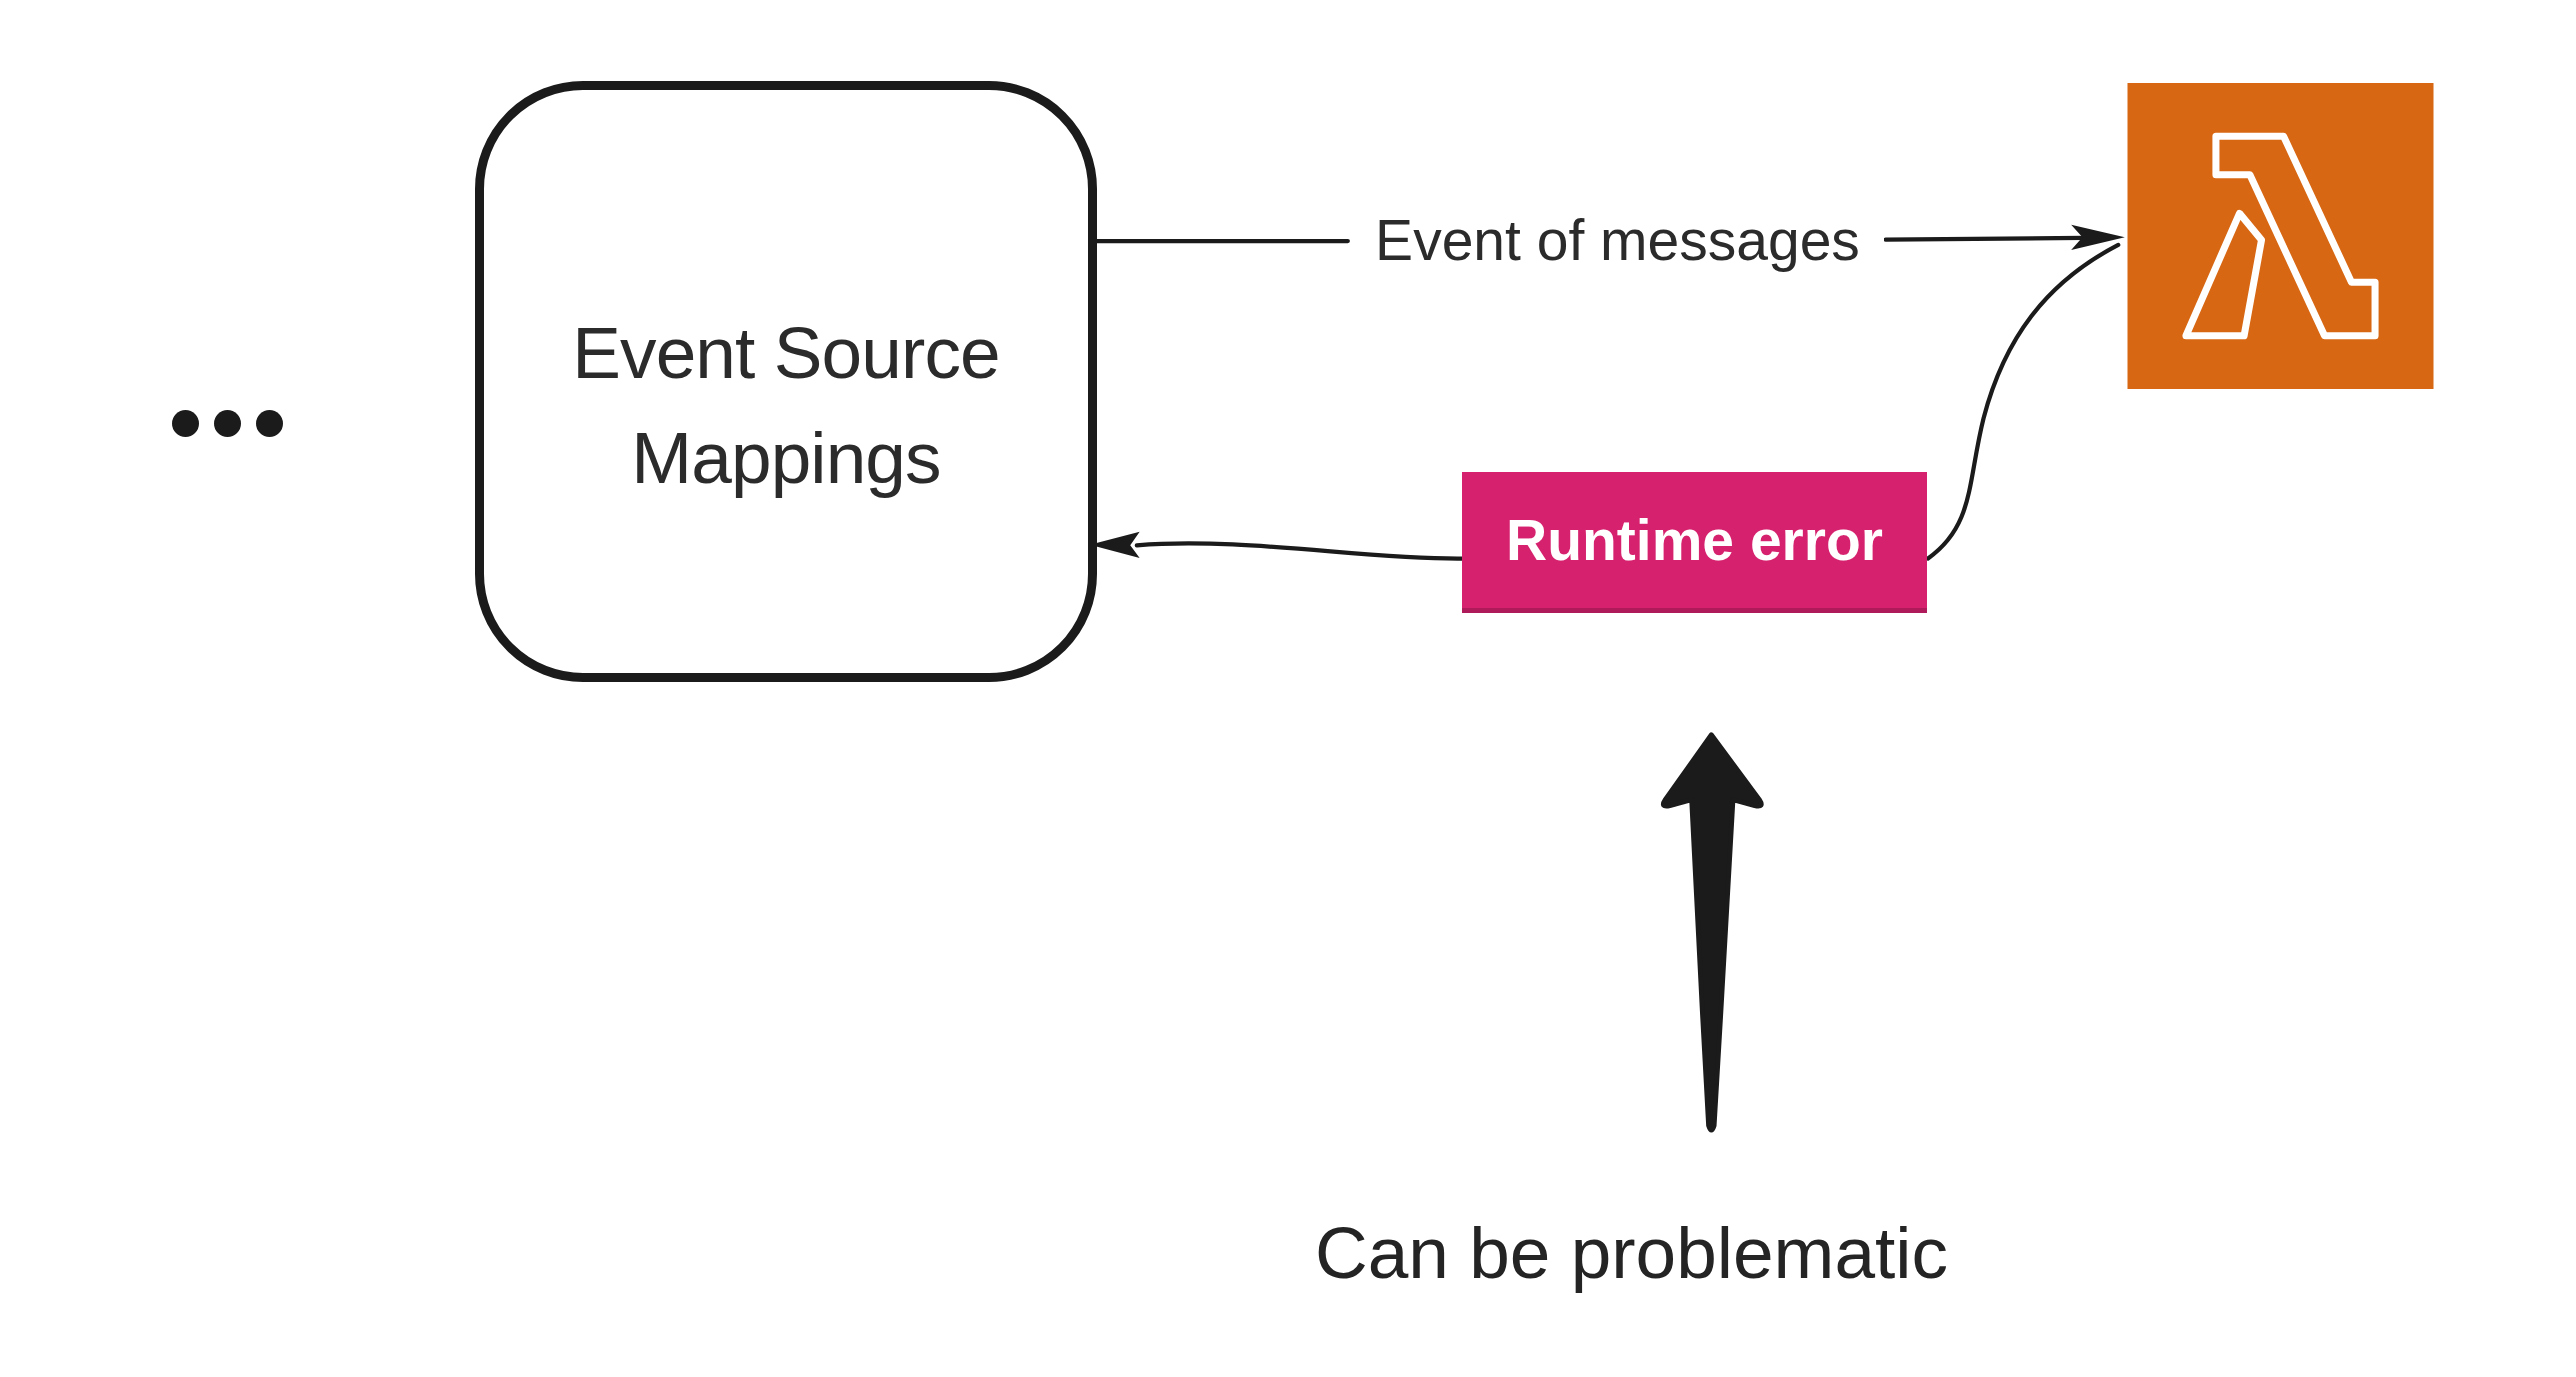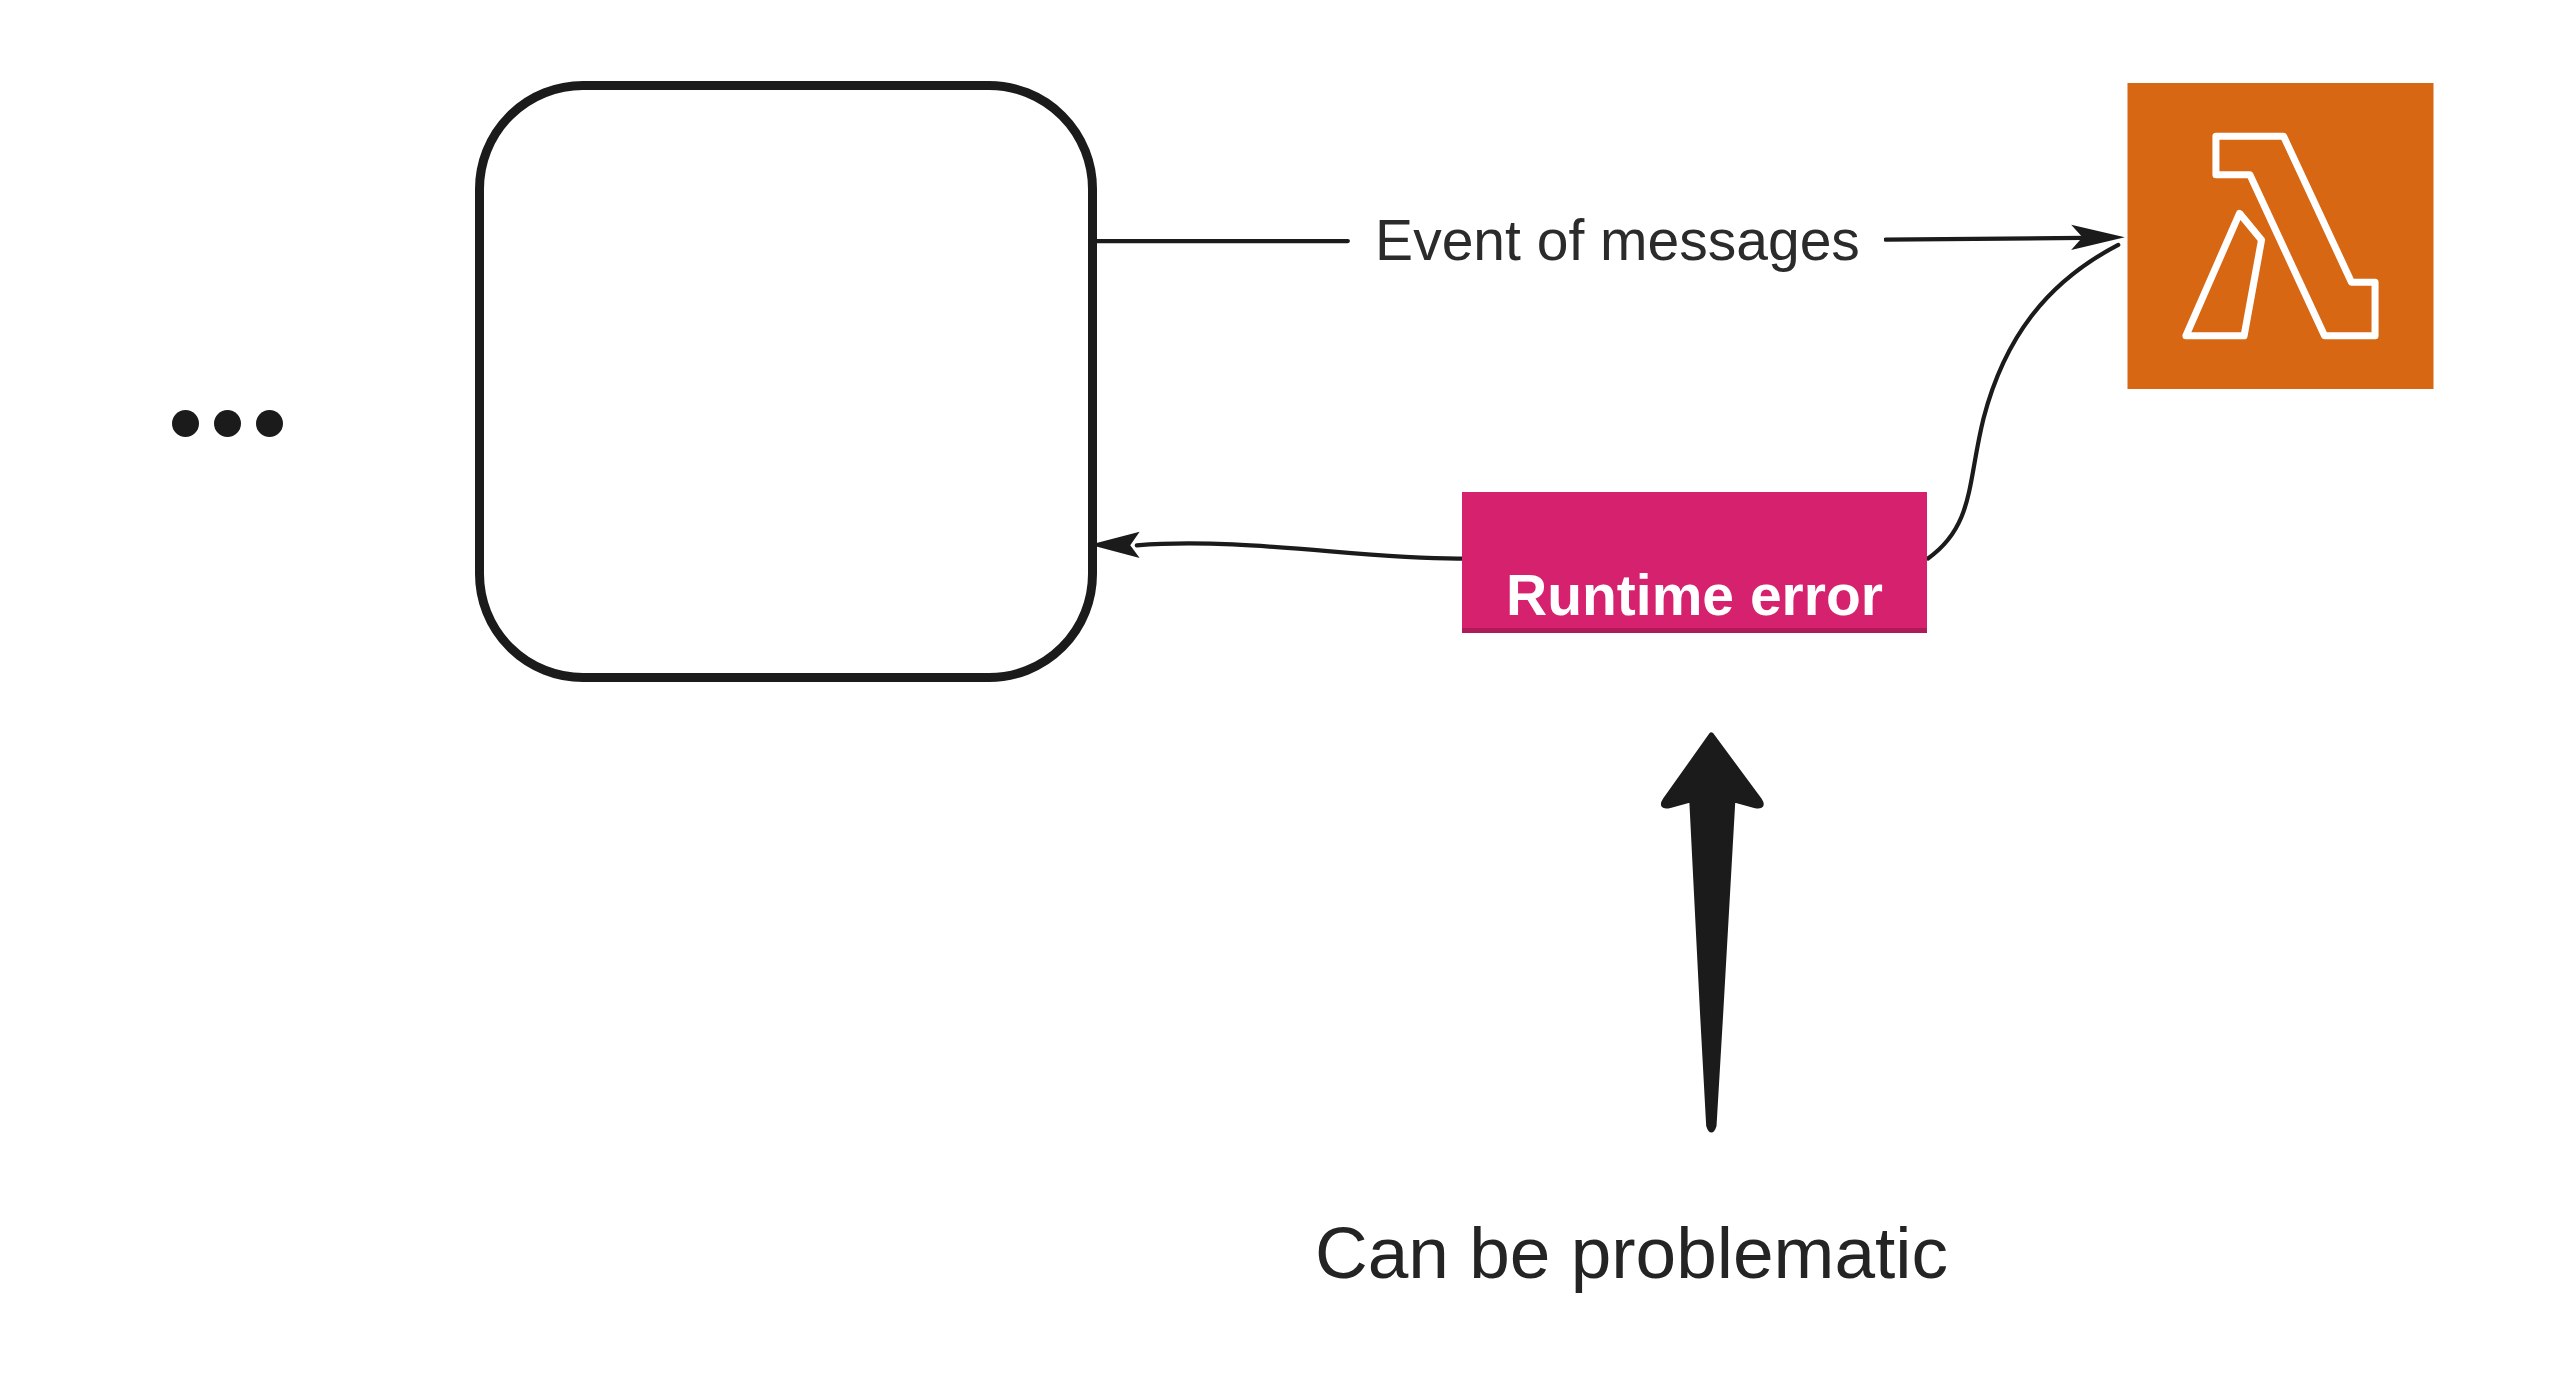--- a/index.html
+++ b/index.html
@@ -106,27 +106,27 @@
     font-size: 44px;
     line-height: 49px;
     color: var(--muted-ink, #3a3a3a);
     z-index: 2;
     white-space: nowrap;
   }
 
   
   .runtime-box {
     position: absolute;
-    left: 1462px; top: 492px;
+    left: 1462px; top: 472px;
     width: 465px; height: 141px;
     box-sizing: border-box;
     background: var(--pink, #d6216e);
     border-bottom: 5.7px solid rgba(0,0,0,0.18);
     display: flex;
-    align-items: flex-end;
+    align-items: center;
     justify-content: center;
     z-index: 3;
   }
   .runtime-box span {
     color: #ffffff;
     font-weight: bold;
     font-size: 57px;
     letter-spacing: 0px;
   }
 
@@ -170,20 +170,21 @@
          Z"></path>
   </svg>
 
   <div class="dots">
     <span class="dot"></span>
     <span class="dot"></span>
     <span class="dot"></span>
   </div>
 
   <div class="esm-box">
+    <div class="esm-title">Event Source Mappings</div>
   </div>
 
   <div class="batch-label">Event of messages</div>
 
   <div class="lambda-icon">
     <svg viewBox="0 0 100 100" xmlns="http://www.w3.org/2000/svg">
       <rect x="0" y="0" width="100" height="100" fill="var(--orange, #d86713)"></rect>
       <path d="M 28.9,17.4 L 51,17.4 L 73.2,65.1 L 80.9,65.1 L 80.9,82.6 L 64.4,82.6 L 40,30 L 28.9,30 Z" fill="none" stroke="#ffffff" stroke-width="2.3" stroke-linejoin="round"></path>
       <path d="M 36.6,42.6 L 43.8,51.3 L 38.1,82.6 L 19.1,82.6 Z" fill="none" stroke="#ffffff" stroke-width="2.3" stroke-linejoin="round"></path>
     </svg>

